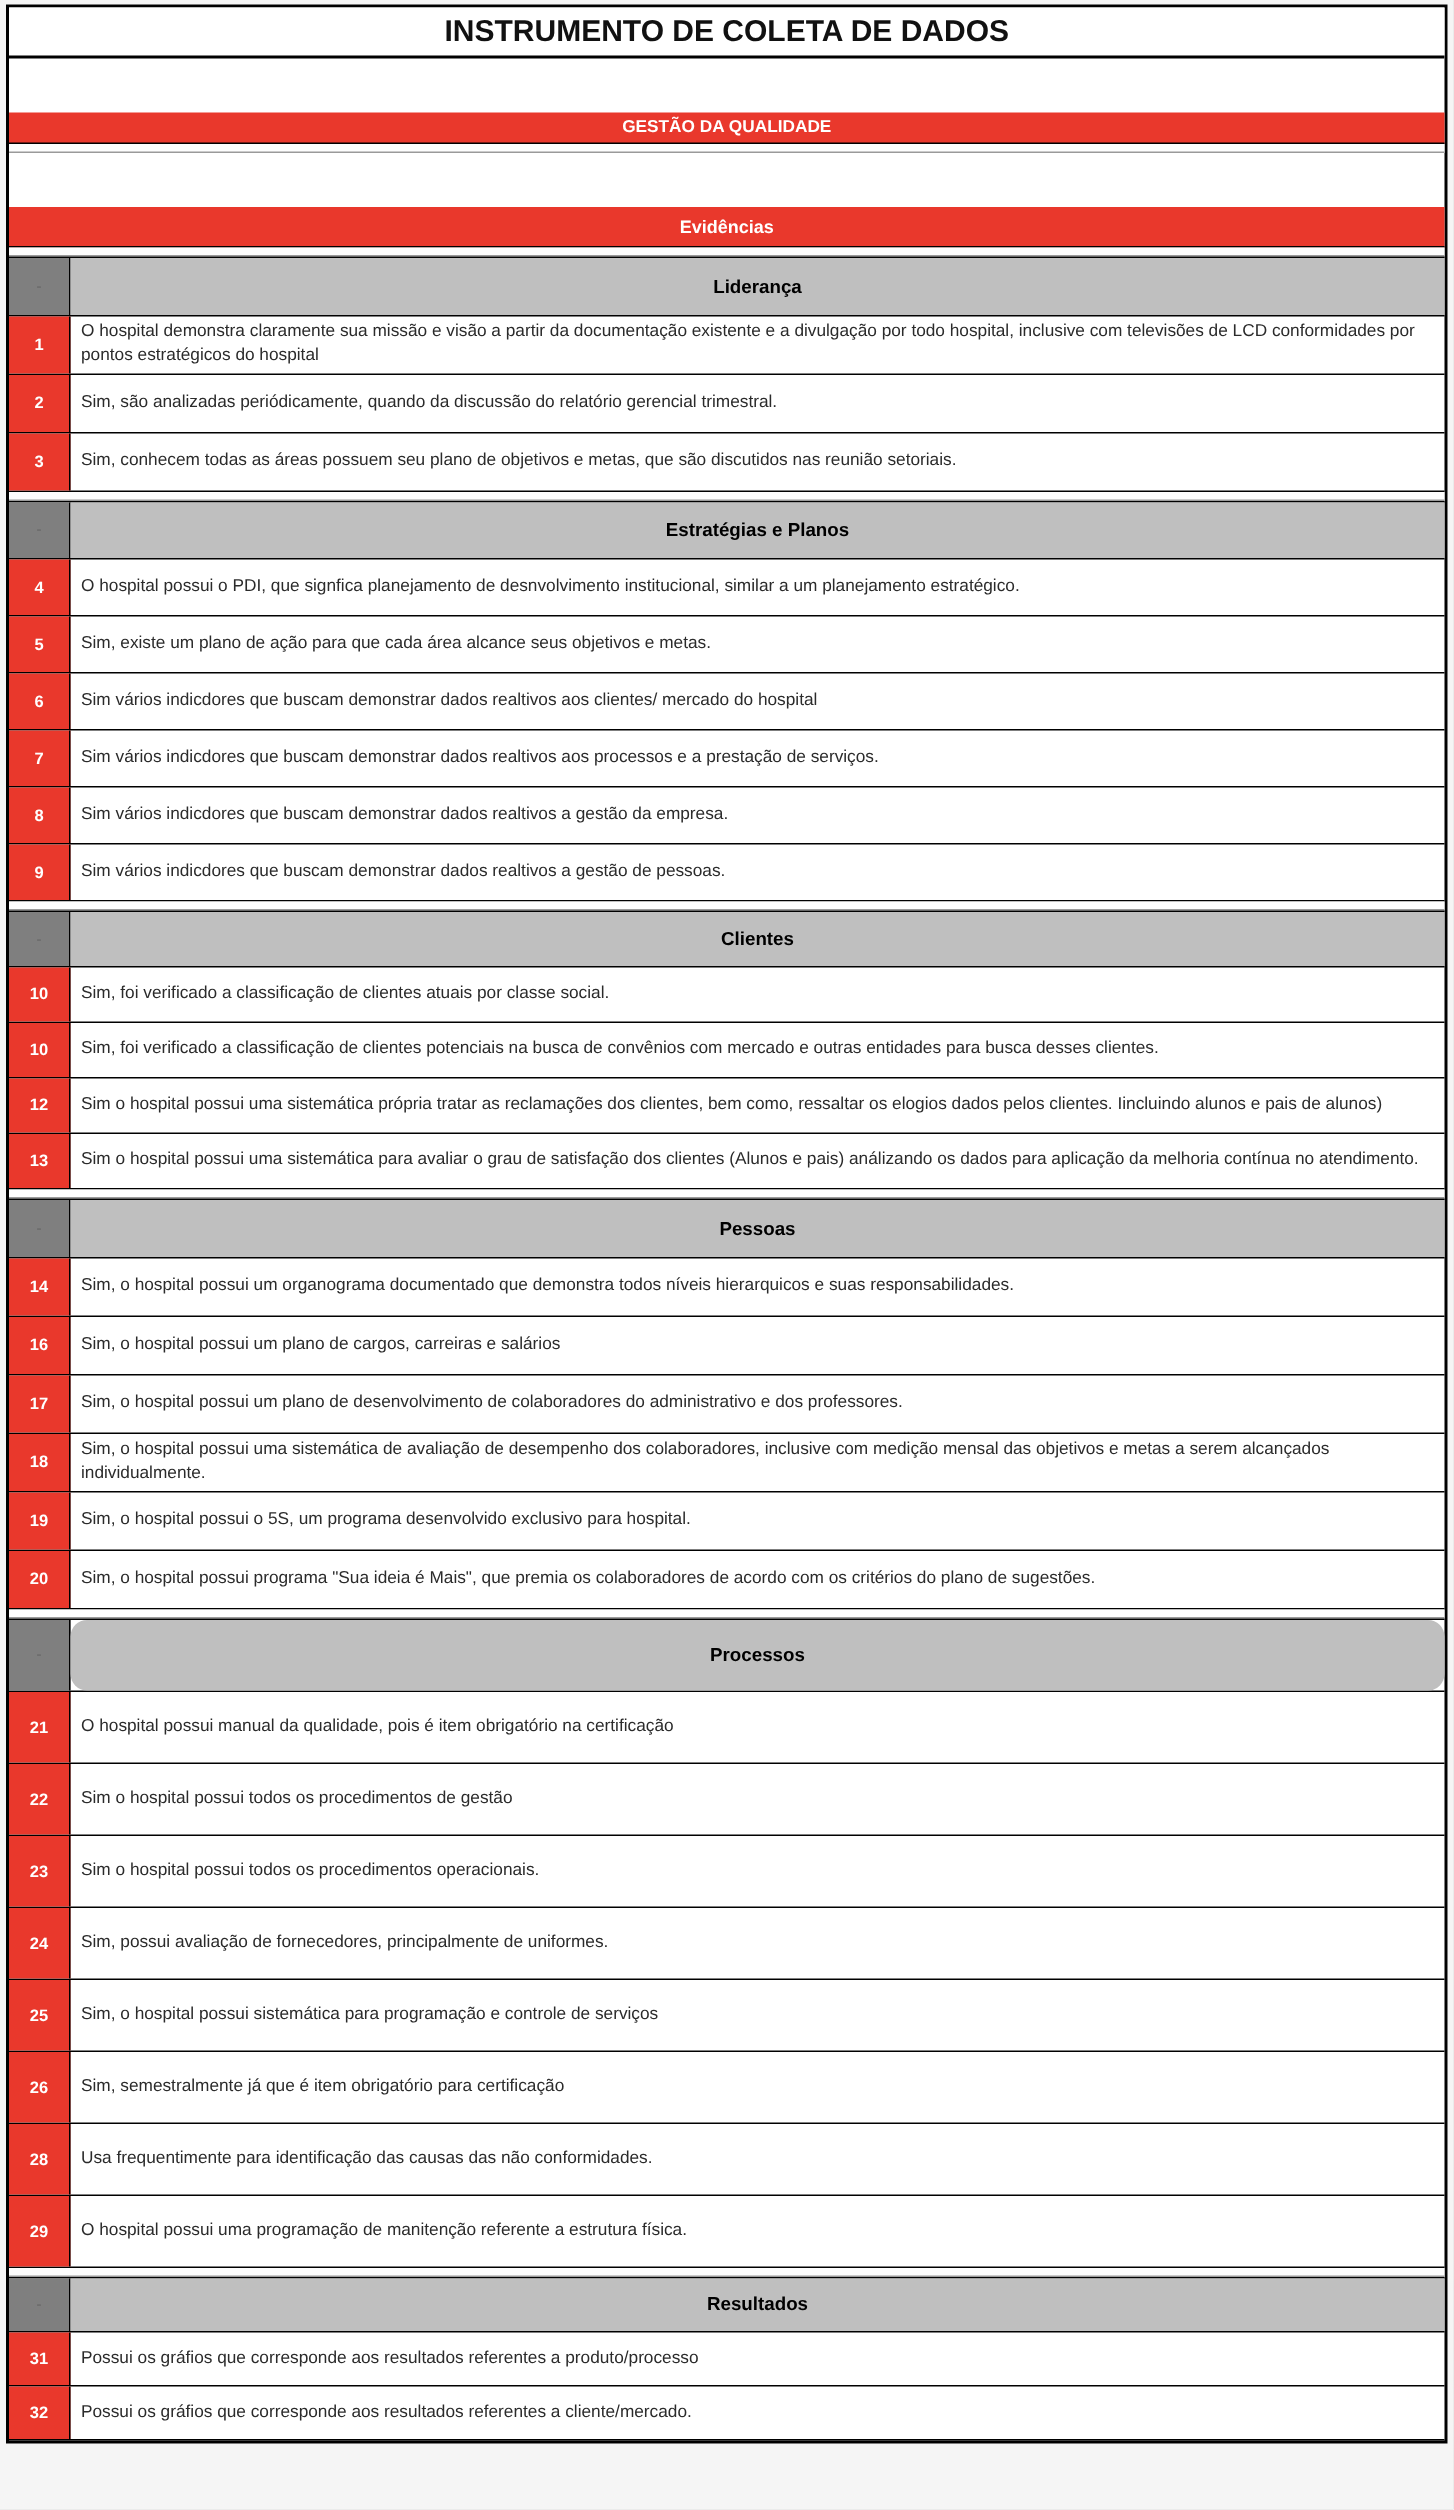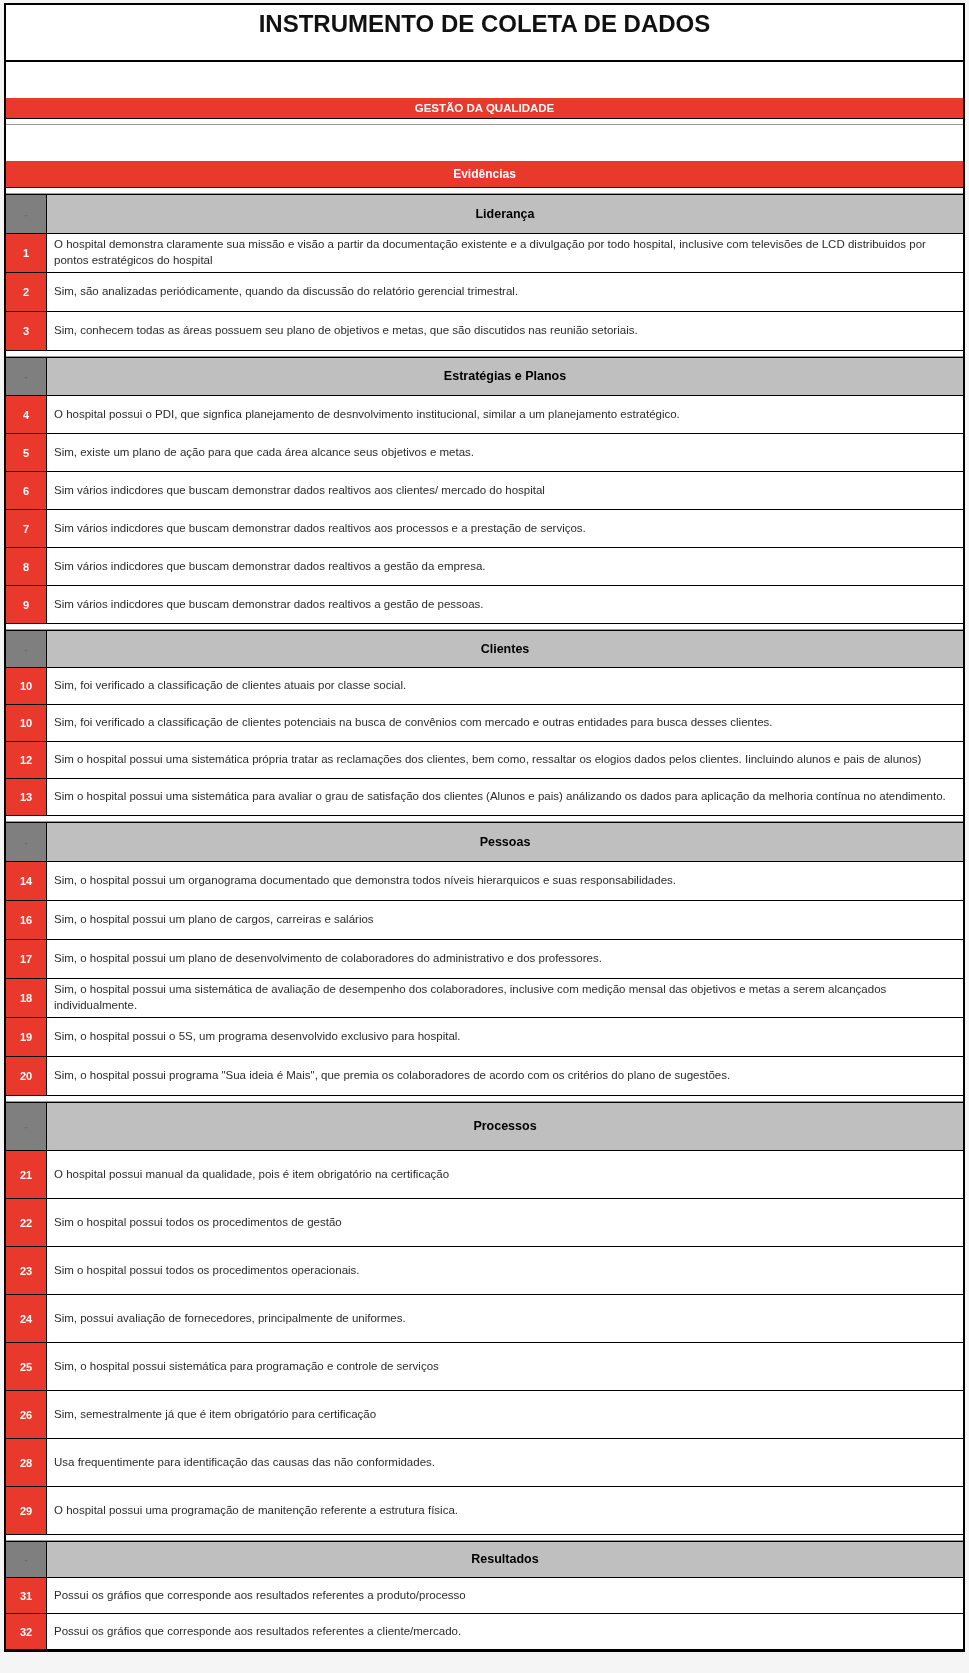--- a/index.html
+++ b/index.html
@@ -16,23 +16,23 @@
     padding: 3px 4px 0 4px;
   }
   .doc {
     border: 2px solid #000;
     background: #ffffff;
   }
   .title-row {
     background: #ffffff;
     text-align: center;
     font-weight: bold;
-    font-size: 24px;
+    font-size: 20px;
     color: #111;
-    padding: 5px 0 22px 0;
+    padding: 5px 0 4px 0;
     border-bottom: 2px solid #000;
   }
   .red-bar {
     background: var(--red, #e9382c);
     color: #fff;
     font-weight: bold;
     text-align: center;
     font-size: 11.5px;
     padding: 4px 0;
     border-bottom: 1px solid #000;
@@ -88,42 +88,42 @@
     font-size: 12.5px;
     color: #000;
     min-height: 24px;
     padding: 2px 7px;
   }
   
   .sec-0 .row .textcell { min-height: 38px; }
   .sec-1 .row .textcell { min-height: 37px; }
   .sec-2 .row .textcell { min-height: 36px; }
   .sec-3 .row .textcell { min-height: 38px; }
-  .sec-4 .row .textcell { min-height: 47px; }
+  .sec-4 .row .textcell { min-height: 47px; border-radius: 11px; }
   .sec-5 .row .textcell { min-height: 35px; }
 </style>
 </head>
 <body style="--red: #e9382c;">
 
 <div class="page">
   <div class="doc">
     <div class="title-row">INSTRUMENTO DE COLETA DE DADOS</div>
     <div class="red-bar">GESTÃO DA QUALIDADE</div>
     <div class="gap"></div>
     <div class="red-bar evid">Evidências</div>
     <div id="sections">
         <div class="gap"></div>
         <div class="section sec-0">
           <div class="row header-row">
             <div class="numcell">-</div>
             <div class="textcell">Liderança</div>
           </div>
           <div class="row">
             <div class="numcell">1</div>
-            <div class="textcell">O hospital demonstra claramente sua missão e visão  a partir da documentação existente e a  divulgação por todo hospital, inclusive com televisões de LCD distribuidos por pontos estratégicos do hospital</div>
+            <div class="textcell">O hospital demonstra claramente sua missão e visão  a partir da documentação existente e a  divulgação por todo hospital, inclusive com televisões de LCD conformidades por pontos estratégicos do hospital</div>
           </div>
           <div class="row">
             <div class="numcell">2</div>
             <div class="textcell">Sim, são analizadas periódicamente, quando da discussão do relatório gerencial trimestral.</div>
           </div>
           <div class="row">
             <div class="numcell">3</div>
             <div class="textcell">Sim, conhecem todas as áreas possuem seu plano de objetivos e metas, que são discutidos nas reunião setoriais.</div>
           </div>
         </div>

